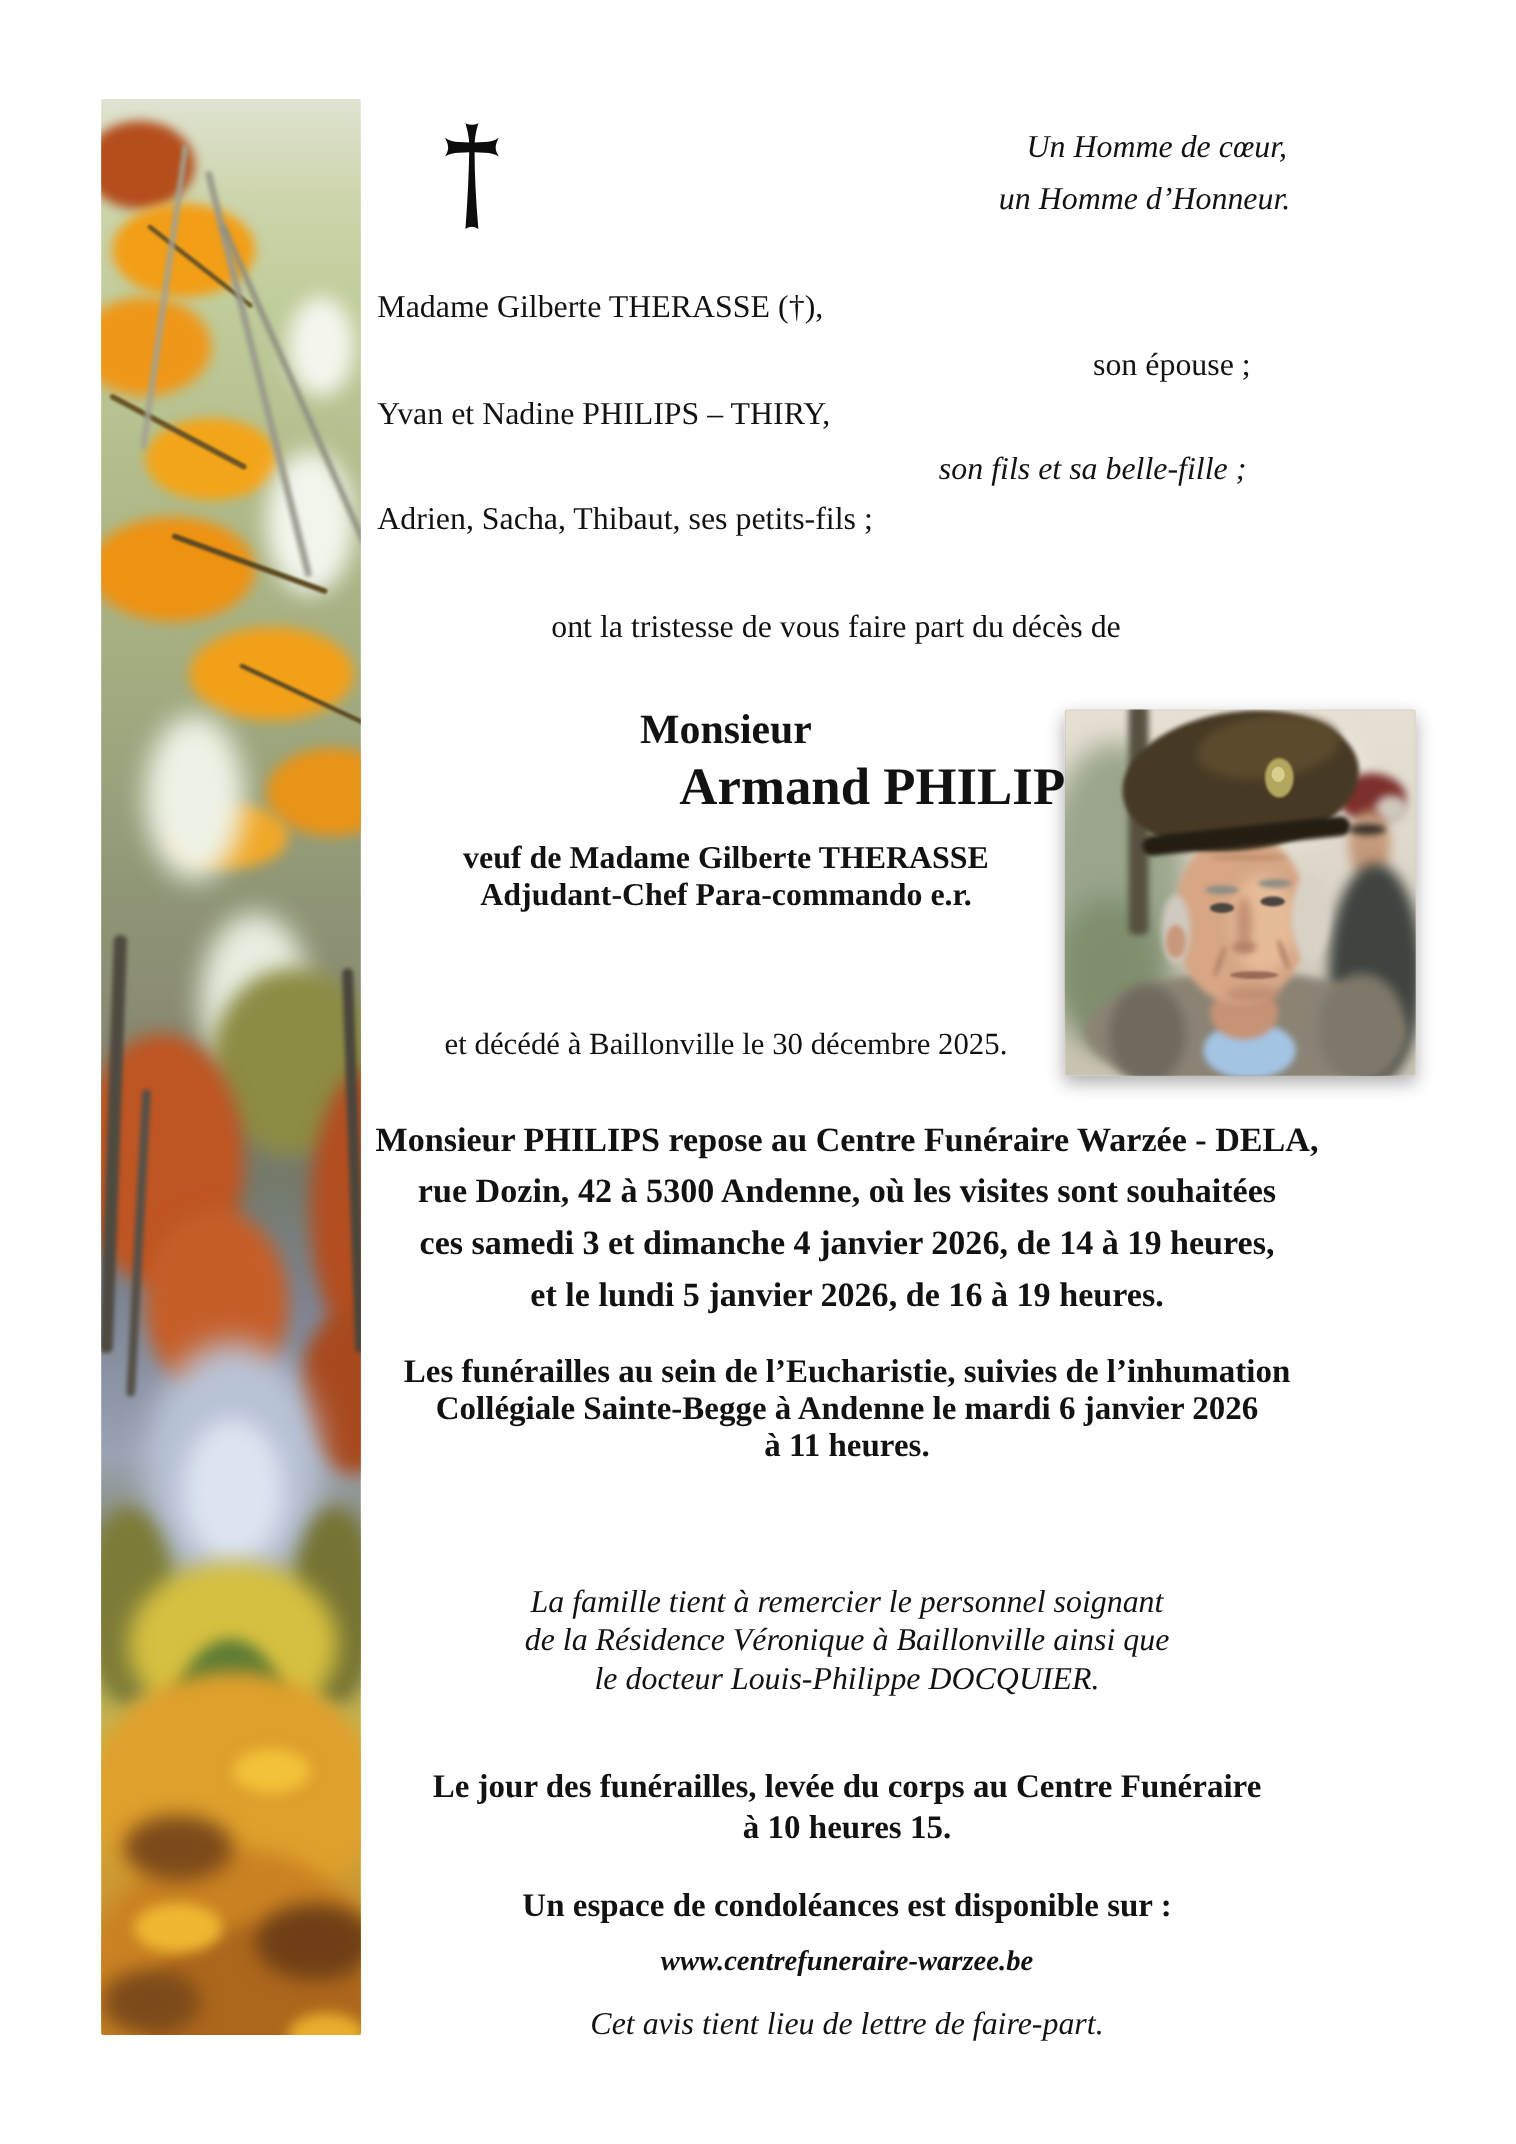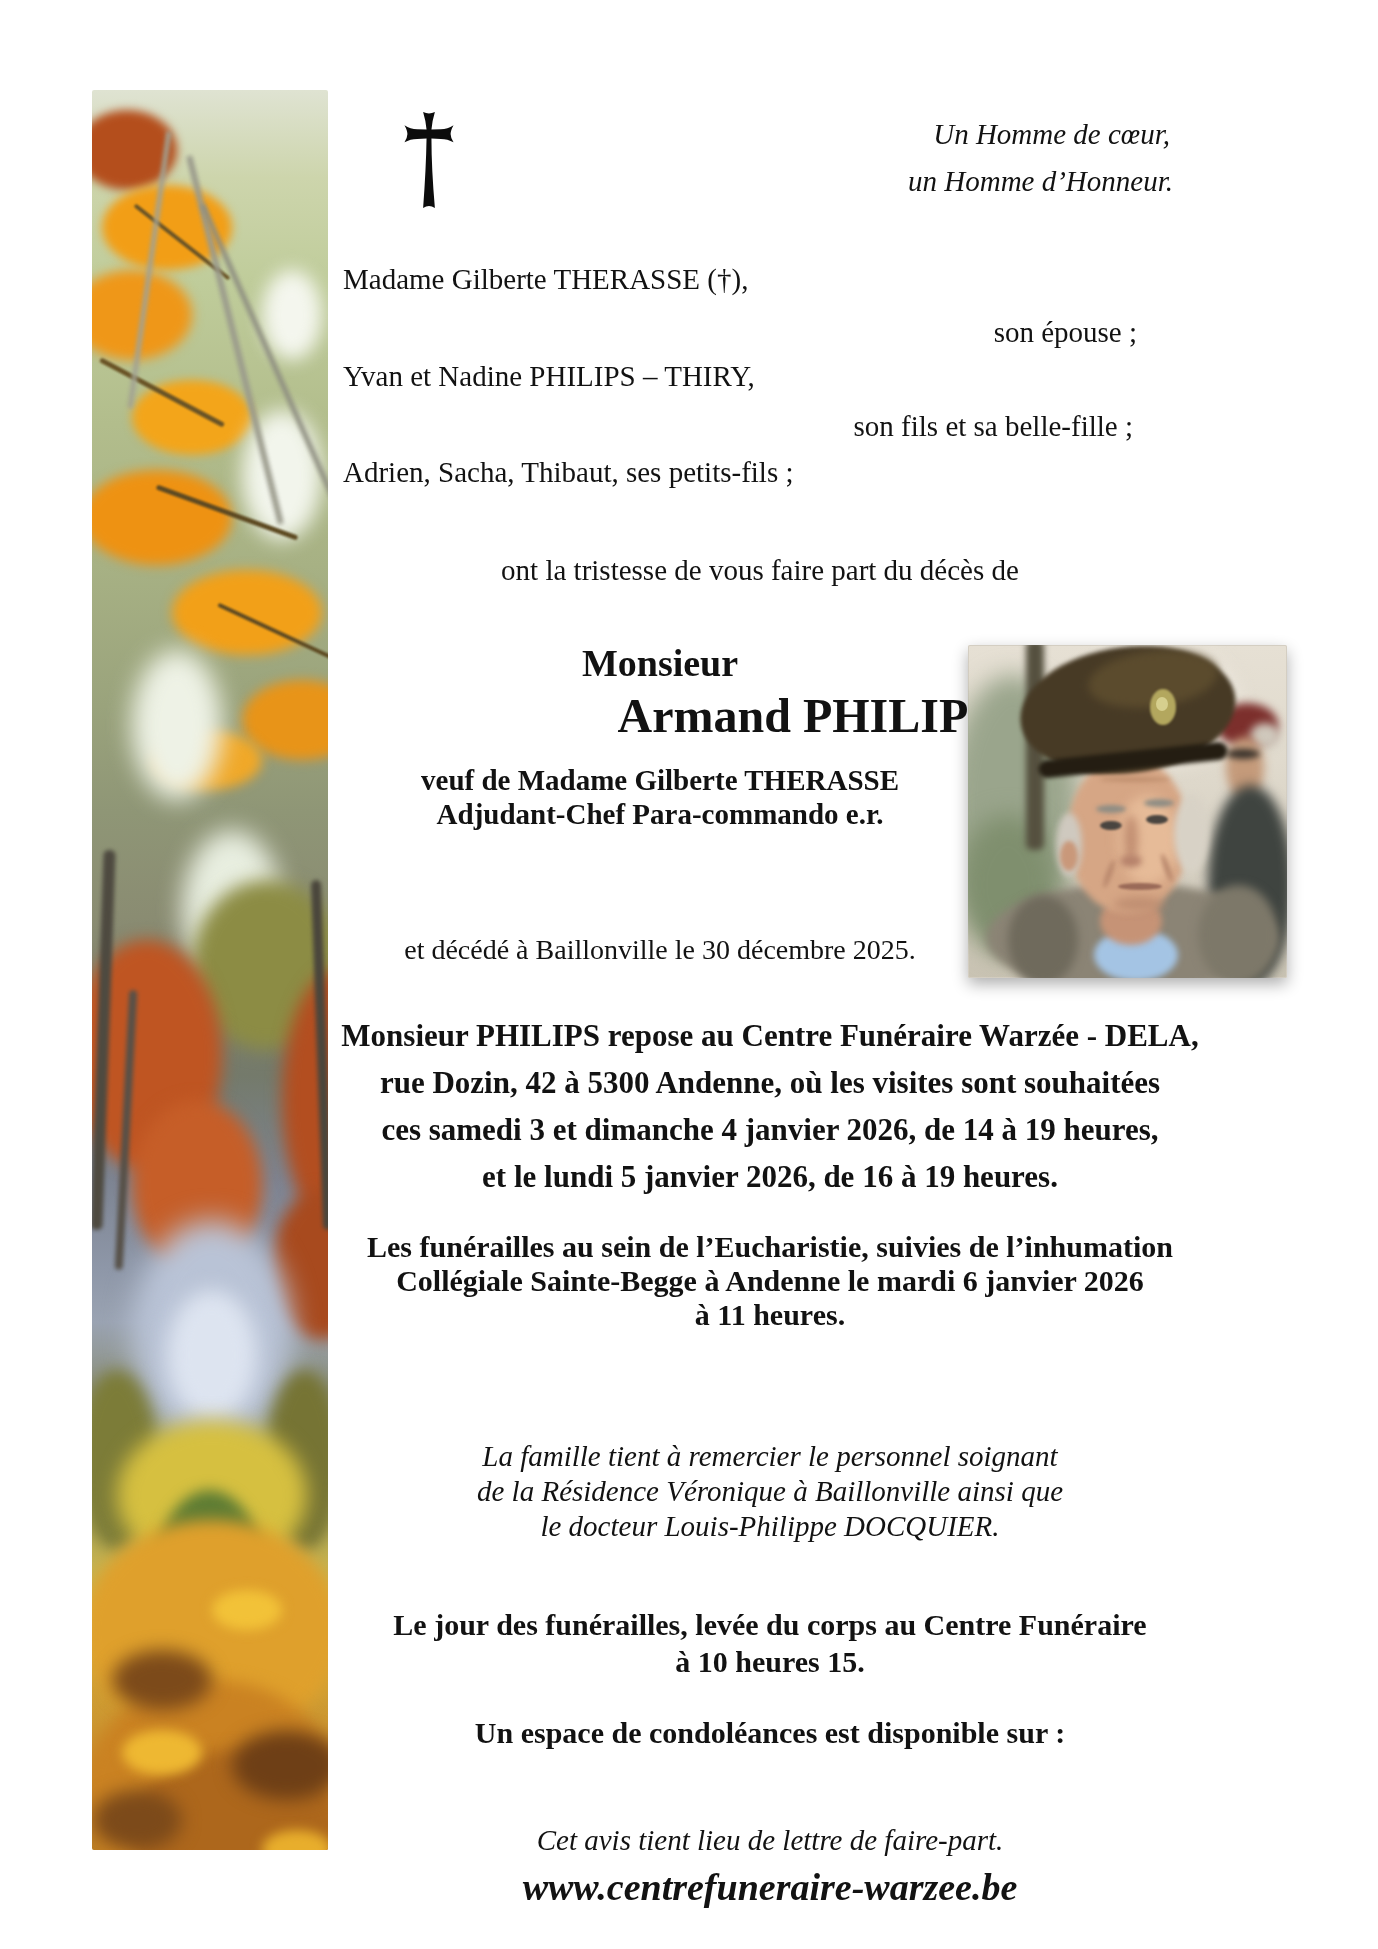--- a/index.html
+++ b/index.html
@@ -98,21 +98,21 @@
       <path fill="#0c0c0c" d="M24,2 Q30,5 36,2 Q33,12 32.5,20 L42,19.5 Q49,19.5 55,15.5 Q52,21 52,24.5 Q52,28 55,33 Q49,29.5 42,29.5 L32.5,29 Q32.5,60 36,100 Q30,96 24,100 Q27,60 27.5,29 L18,29.5 Q11,29.5 5,33 Q8,28 8,24.5 Q8,21 5,15.5 Q11,19.5 18,19.5 L27.5,20 Q27,12 24,2 Z"></path>
     </svg>
   </div>
 
   <div class="abs rgt i txt" style="right:208px;top:120px;font-size:29px;">Un Homme de cœur,</div>
   <div class="abs rgt i txt" style="right:205px;top:167px;font-size:29px;">un Homme d’Honneur.</div>
 
   <div class="abs txt" style="left:343px;top:265px;font-size:29px;">Madame Gilberte THERASSE (†),</div>
   <div class="abs txt" style="right:241px;top:318px;font-size:29px;">son épouse ;</div>
   <div class="abs txt" style="left:343px;top:362px;font-size:29px;">Yvan et Nadine PHILIPS – THIRY,</div>
-  <div class="abs txt" style="right:245px;top:412px;font-size:29px;">son fils et sa belle-fille ;</div>
+  <div class="abs txt" style="right:245px;top:412px;font-size:29px;font-style:italic;">son fils et sa belle-fille ;</div>
   <div class="abs txt" style="left:343px;top:458px;font-size:29px;">Adrien, Sacha, Thibaut, ses petits-fils ;</div>
 
   <div class="abs ctr txt" style="left:330px;top:556px;width:860px;font-size:29px;">ont la tristesse de vous faire part du décès de</div>
 
   <div class="abs ctr b txt" style="left:325px;top:644px;width:670px;font-size:38px;">Monsieur</div>
   <div class="abs ctr b txt" style="left:325px;top:692px;width:670px;font-size:48px;text-align:right;">Armand PHILIPS</div>
   <div class="abs ctr b txt" style="left:325px;top:766px;width:670px;font-size:29px;">veuf de Madame Gilberte THERASSE</div>
   <div class="abs ctr b txt" style="left:325px;top:800px;width:670px;font-size:29px;">Adjudant-Chef Para-commando e.r.</div>
   <div class="abs ctr txt" style="left:325px;top:936px;width:670px;font-size:28px;">et décédé à Baillonville le 30 décembre 2025.</div>
 
@@ -179,17 +179,17 @@
     <div>de la Résidence Véronique à Baillonville ainsi que</div>
     <div>le docteur Louis-Philippe DOCQUIER.</div>
   </div>
 
   <div class="abs ctr b" style="left:330px;top:1606px;width:880px;font-size:30px;line-height:37px;">
     <div>Le jour des funérailles, levée du corps au Centre Funéraire</div>
     <div>à 10 heures 15.</div>
   </div>
 
   <div class="abs ctr b txt" style="left:330px;top:1718px;width:880px;font-size:30px;">Un espace de condoléances est disponible sur :</div>
-  <div class="abs ctr b i txt" style="left:330px;top:1868px;width:880px;font-size:38px;">www.centrefuneraire-warzee.be</div>
+  <div class="abs ctr b i txt" style="left:330px;top:1770px;width:880px;font-size:26px;">www.centrefuneraire-warzee.be</div>
 
   <div class="abs ctr i txt" style="left:330px;top:1826px;width:880px;font-size:29px;">Cet avis tient lieu de lettre de faire-part.</div>
 
 </div>
 
 </body></html>

